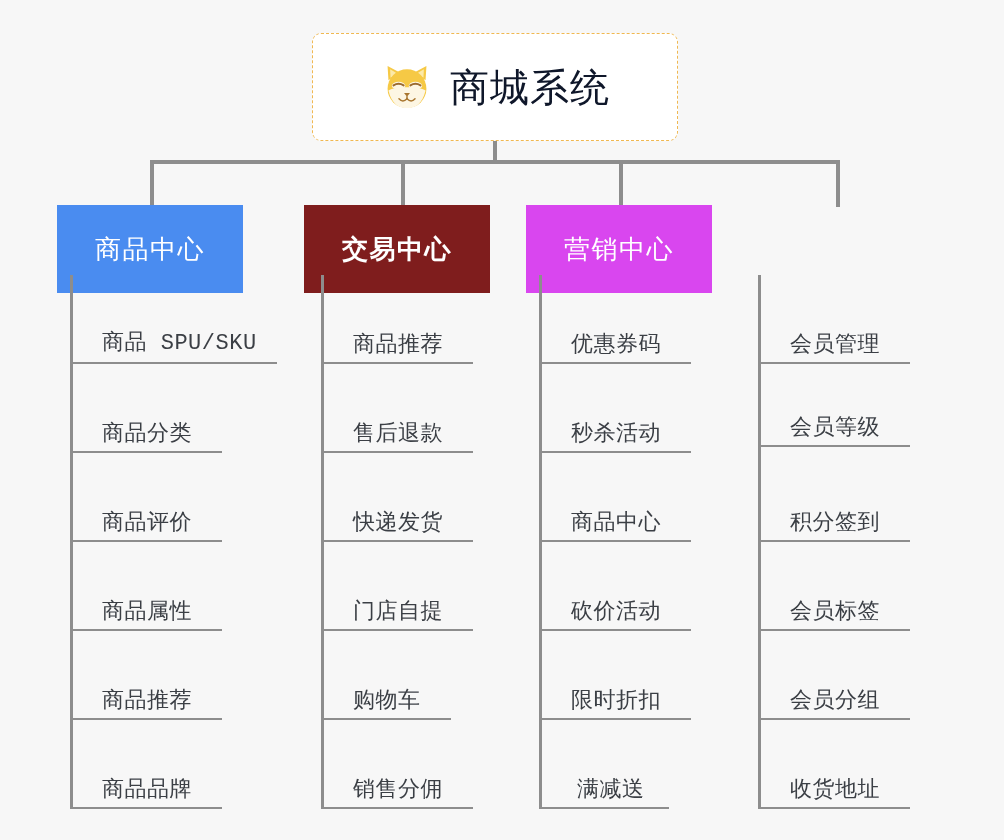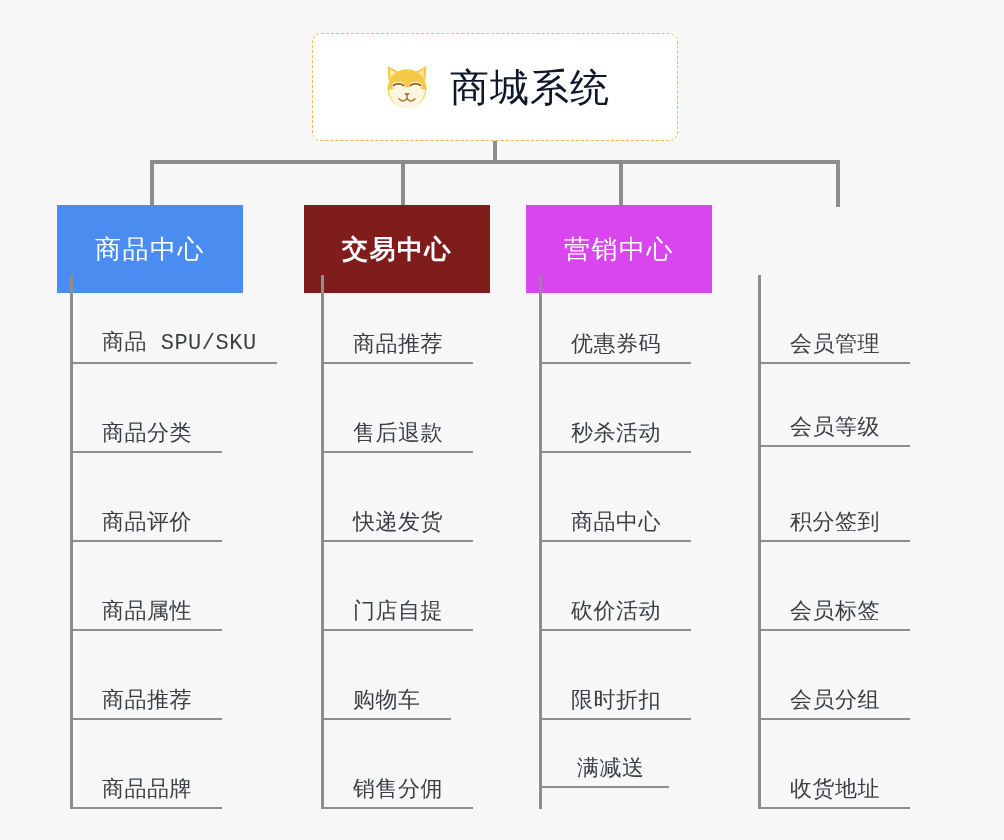--- a/index.html
+++ b/index.html
@@ -207,21 +207,21 @@
     </div>
     <div class="leaf" style="top:178px; width:152px;">
       <span class="leaf-label">商品中心</span>
     </div>
     <div class="leaf" style="top:267px; width:152px;">
       <span class="leaf-label">砍价活动</span>
     </div>
     <div class="leaf" style="top:356px; width:152px;">
       <span class="leaf-label">限时折扣</span>
     </div>
-    <div class="leaf" style="top:424px; width:130px;padding-left:38px;">
+    <div class="leaf" style="top:445px; width:130px;padding-left:38px;">
       <span class="leaf-label">满减送</span>
     </div>
   </div>
 
   <div class="leaf-col" style="left:758px;">
     <div class="leaf-spine" style="height:534px;"></div>
     <div class="leaf" style="top:0px;   width:152px;">
       <span class="leaf-label">会员管理</span>
     </div>
     <div class="leaf" style="top:83px;  width:152px;">

